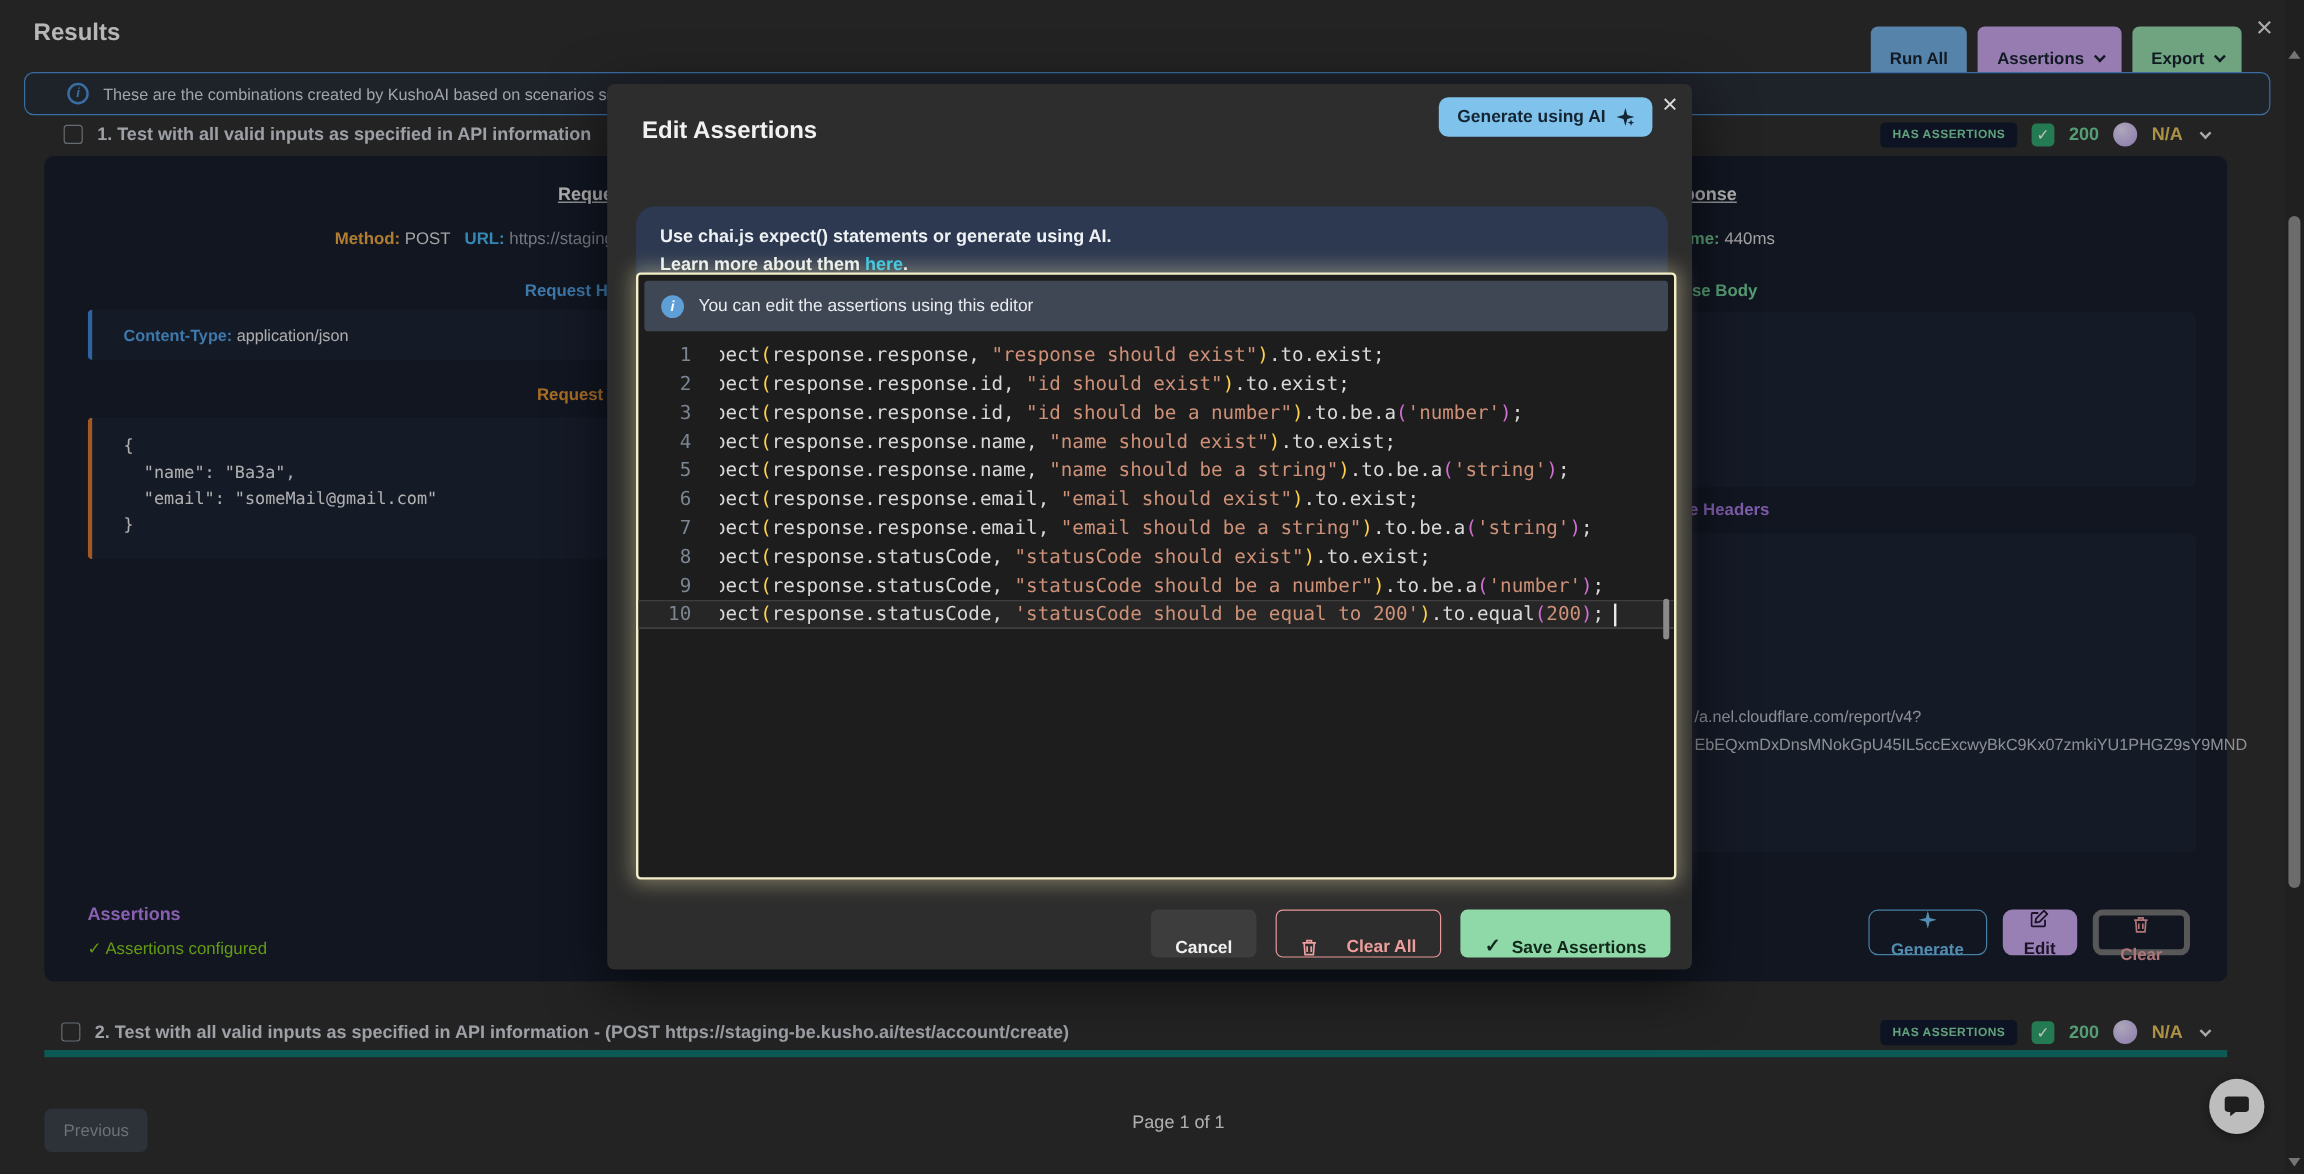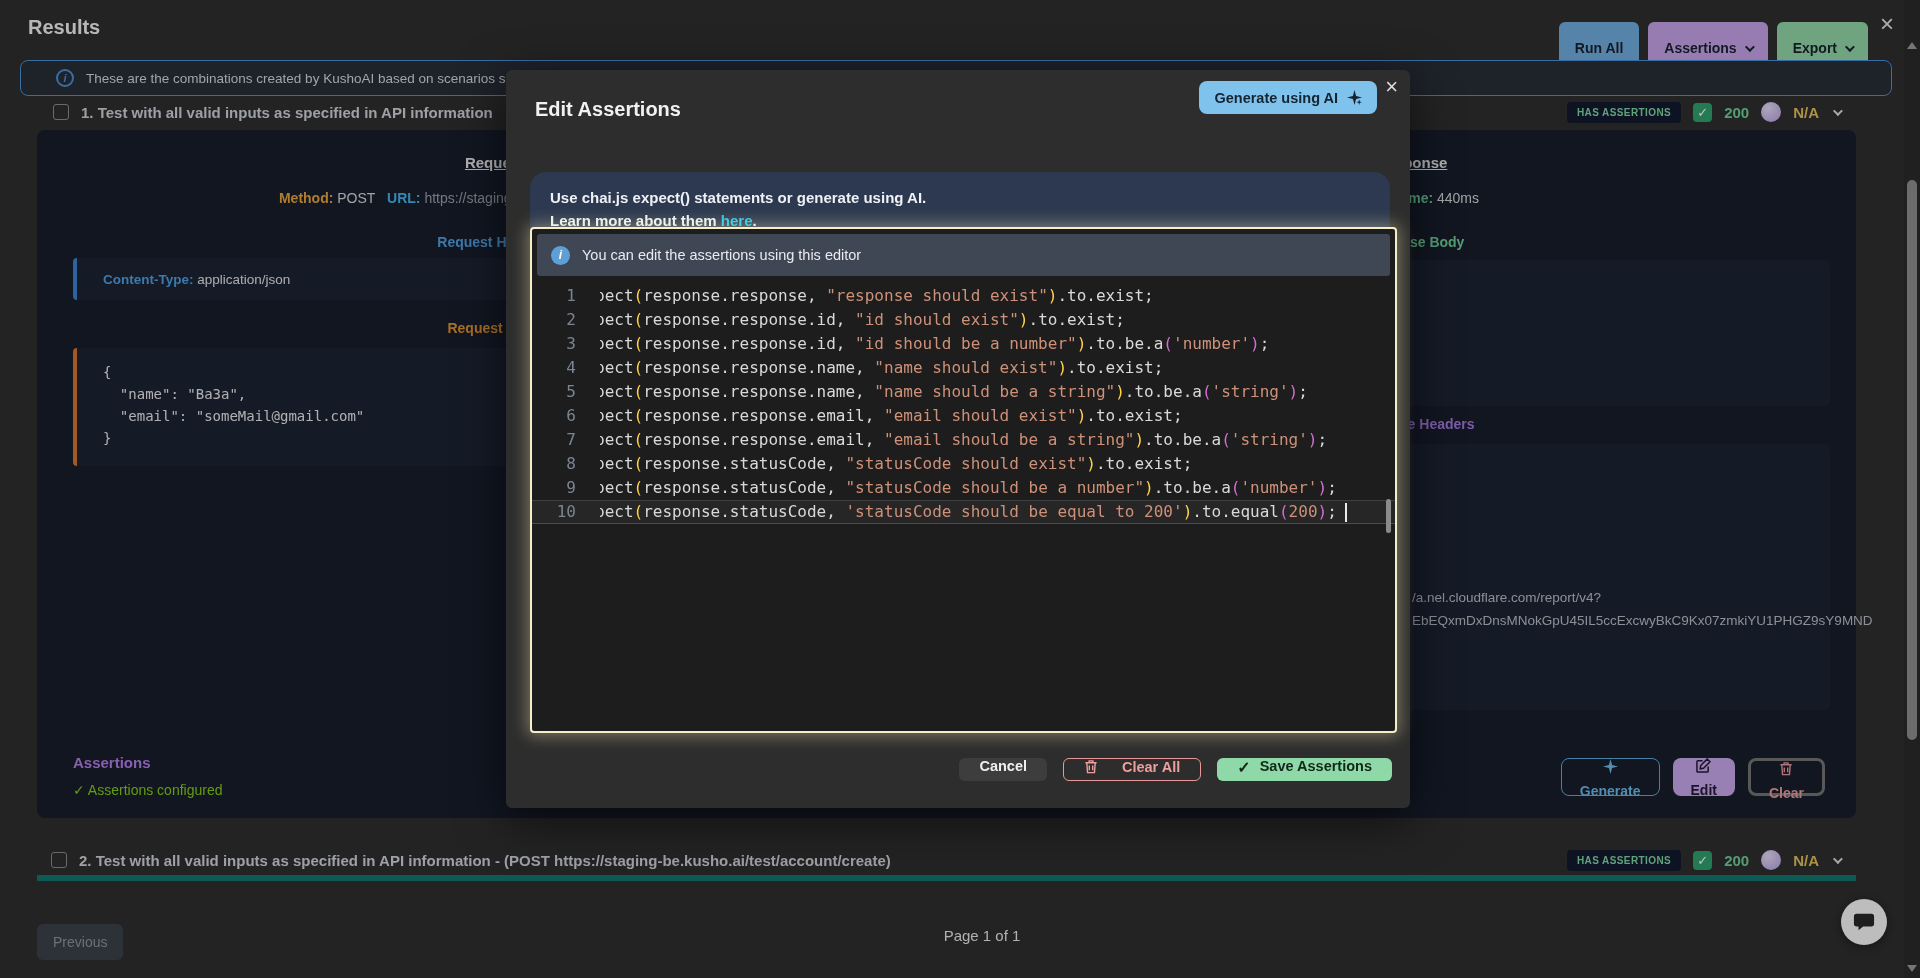--- a/index.html
+++ b/index.html
@@ -66,21 +66,21 @@
   .resphdr-card { position:absolute; left:938px; top:314px; width:855px; height:266px; background:#1a2130; border-radius:6px; }
   .frag { position:absolute; left:437px; font-size:13.5px; color:#b9bec5; white-space:nowrap; }
   .frag.f1 { top:146px; } .frag.f2 { top:169px; }
 
   .assert-head { position:absolute; left:36px; top:624px; font-size:15px; font-weight:700; color:#b57de8; }
   .assert-conf { position:absolute; left:36px; top:652px; font-size:14px; color:#84cc16; }
   .assert-btns { position:absolute; right:31px; top:628px; display:flex; gap:13px; }
   .a-btn { height:38px; border-radius:8px; font-family:inherit; font-size:14px; font-weight:700; display:flex; align-items:center; gap:9px; padding:0 18px; cursor:pointer; background:transparent;flex-direction:column; }
   .a-gen { border:1px solid #5aa8d8; color:#6cb8e8; }
   .a-edit { border:none; background:#c9a7ec; color:#231733; }
-  .a-clear { border:3px solid #737373; color:#e89b9b; }
+  .a-clear { border:5px solid #737373; color:#e89b9b; }
   .ico-svg { display:inline-flex; }
 
   
   .prev-btn { position:absolute; left:37px; top:924px; height:36px; padding:0 16px; background:#3a4047; border:none; border-radius:6px;
               color:#8d949c; font-family:inherit; font-size:14px; cursor:pointer; }
   .page-info { position:absolute; left:0; right:0; top:927px; text-align:center; font-size:15px; color:#e8e8e8;padding-left:44px; }
 
   
   .chat { position:absolute; left:1841px; top:899px; width:46px; height:46px; border-radius:50%; background:#fafafa;
           display:flex; align-items:center; justify-content:center; box-shadow:0 2px 8px rgba(0,0,0,.4); cursor:pointer; }
@@ -119,21 +119,21 @@
   .ltxt { display:inline-block; margin-left:-5px; }
   .str { color:#ce9178; }
   .par.gold { color:#ffd24a; }
   .par.pur { color:#d06fd0; }
   .num { color:#ce9178; }
   .cursor { display:inline-block; width:2px; height:19px; background:#eaeaea; vertical-align:middle; margin-left:8px; }
   .ed-sb { position:absolute; right:4px; top:270px; width:5px; height:34px; background:#8a8a8a; border-radius:3px; }
 
   
   .m-footer { position:absolute; right:18px; top:688px; display:flex; gap:16px; }
-  .m-btn { height:23px; border-radius:6px; font-family:inherit; font-size:14.5px; font-weight:700; display:flex; align-items:flex-start; gap:9px; padding:0 20px; cursor:pointer; }
+  .m-btn { height:40px; border-radius:6px; font-family:inherit; font-size:14.5px; font-weight:700; display:flex; align-items:flex-end; gap:9px; padding:0 20px; cursor:pointer; }
   .m-cancel { background:#3d3d3d; border:none; color:#f0f0f0; }
   .m-clearall { background:transparent; border:1.5px solid #e89898; color:#ef9e9e;gap:24px; }
   .m-save { background:#8fd9a8; border:none; color:#10281a; }
 </style>
 </head>
 <body>
 
 <div class="stage">
 
   <div class="page-title">Results</div>

